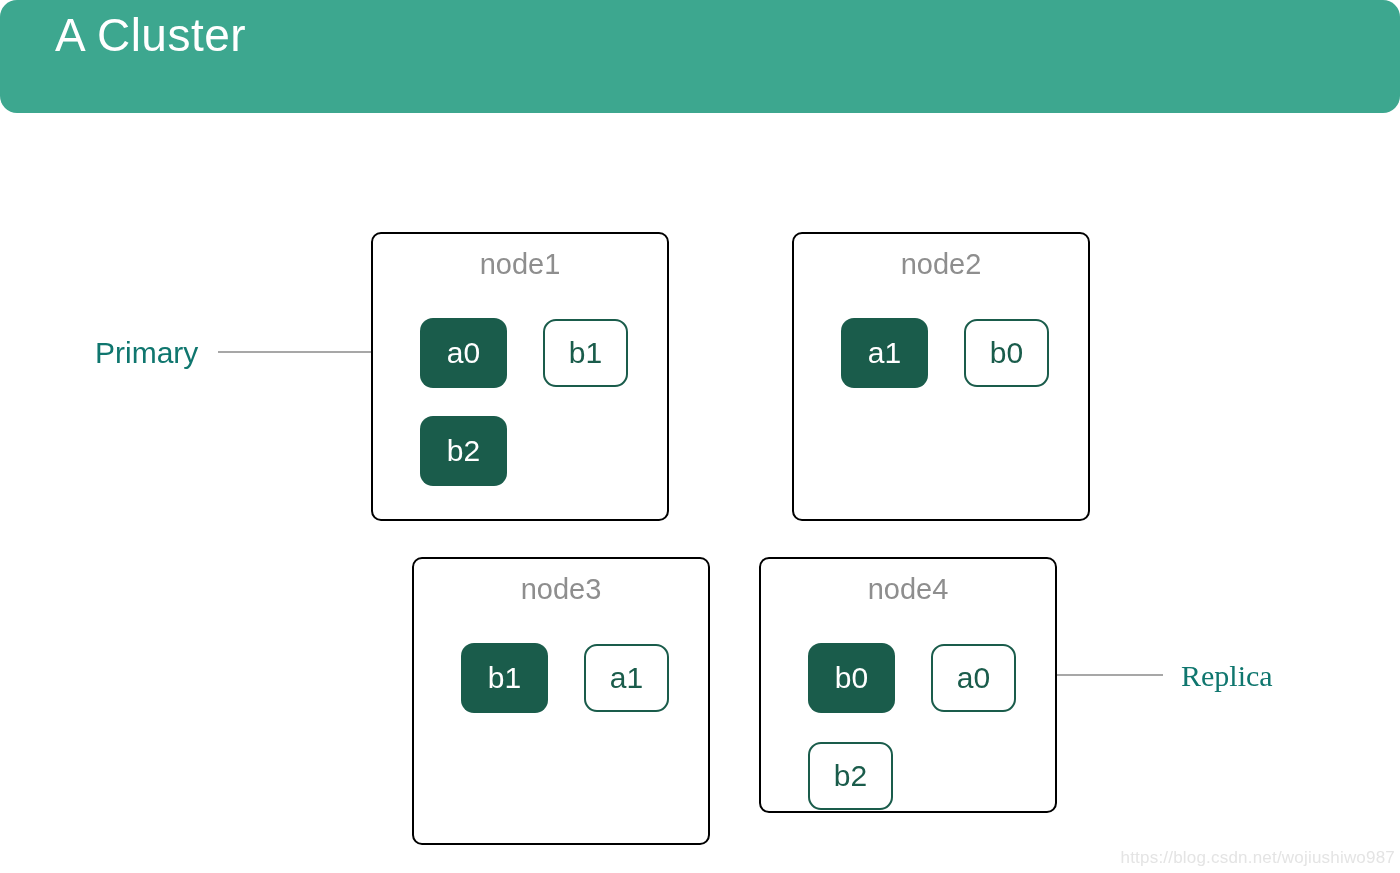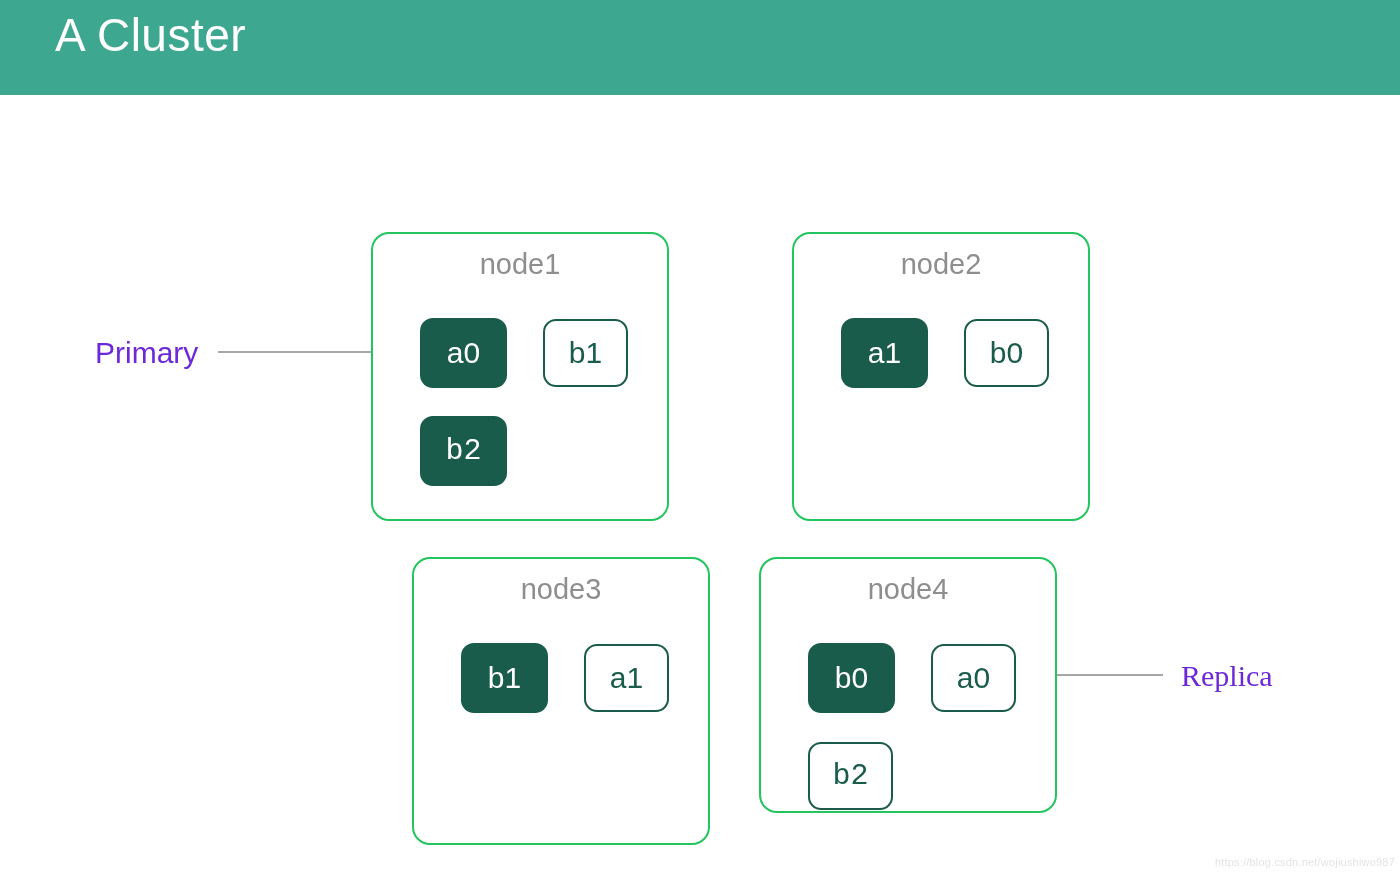--- a/index.html
+++ b/index.html
@@ -11,38 +11,39 @@
     width: 1400px;
     height: 873px;
     background: #ffffff;
     overflow: hidden;
   }
 
   
   .header-bar {
     position: absolute;
     left: 0; top: 0;
-    width: 1400px; height: 95px;
+    width: 1400px; height: 113px;
     background: #3DA78F;
+    border-radius: 17px;
   }
   .header-title {
     position: absolute;
     left: 55px; top: 8px;
     font-size: 46px;
     font-weight: 400;
     letter-spacing: 0.5px;
     color: #ffffff;
   }
 
   
   .node {
     position: absolute;
     width: 298px; height: 289px;
-    border: 2px solid #22c55e;
-    border-radius: 18px;
+    border: 2px solid #000000;
+    border-radius: 10px;
     background: #ffffff;
   }
   .node-1 { left: 371px; top: 232px; }
   .node-2 { left: 759px; top: 232px; margin-left: 33px; }
   .node-3 { left: 371px; top: 557px; height: 288px; margin-left: 41px; }
   .node-4 { left: 759px; top: 557px; height: 256px; }
 
   .node-label {
     position: absolute;
     left: 0; top: 14px;
@@ -68,46 +69,46 @@
   }
   .partition.outlined {
     background: #ffffff;
     border: 2.5px solid #1A5C4B;
     color: #1A5C4B;
     width: 85px; height: 68px;
     margin-top: 1px;
   }
   .pos-r1c1 { left: 47px;  top: 84px;  }
   .pos-r1c2 { left: 170px; top: 84px;  }
-  .pos-r2c1 { left: 47px;  top: 182px; font-family: Liberation Mono, monospace; }
+  .pos-r2c1 { left: 47px;  top: 182px; }
 
   
   .annotation {
     position: absolute;
     font-size: 30px;
-    color: #6d28d9;
+    color: #0f766e;
     white-space: nowrap;
     text-align: right;
   }
   .annotation-primary { left: 95px;  top: 336px; }
   .annotation-replica { left: 1181px; top: 659px; font-family: Liberation Serif, serif; }
 
   
   .arrows-overlay {
     position: absolute;
     left: 0; top: 0;
     width: 1400px; height: 873px;
     pointer-events: none;
   }
 
   
   .watermark {
     position: absolute;
     right: 5px; bottom: 5px;
-    font-size: 11px;
+    font-size: 17px;
     color: #E4E4E4;
     letter-spacing: 0.2px;
   }
 </style>
 </head>
 <body>
 
 <div class="canvas">
 
   <div class="header-bar">

